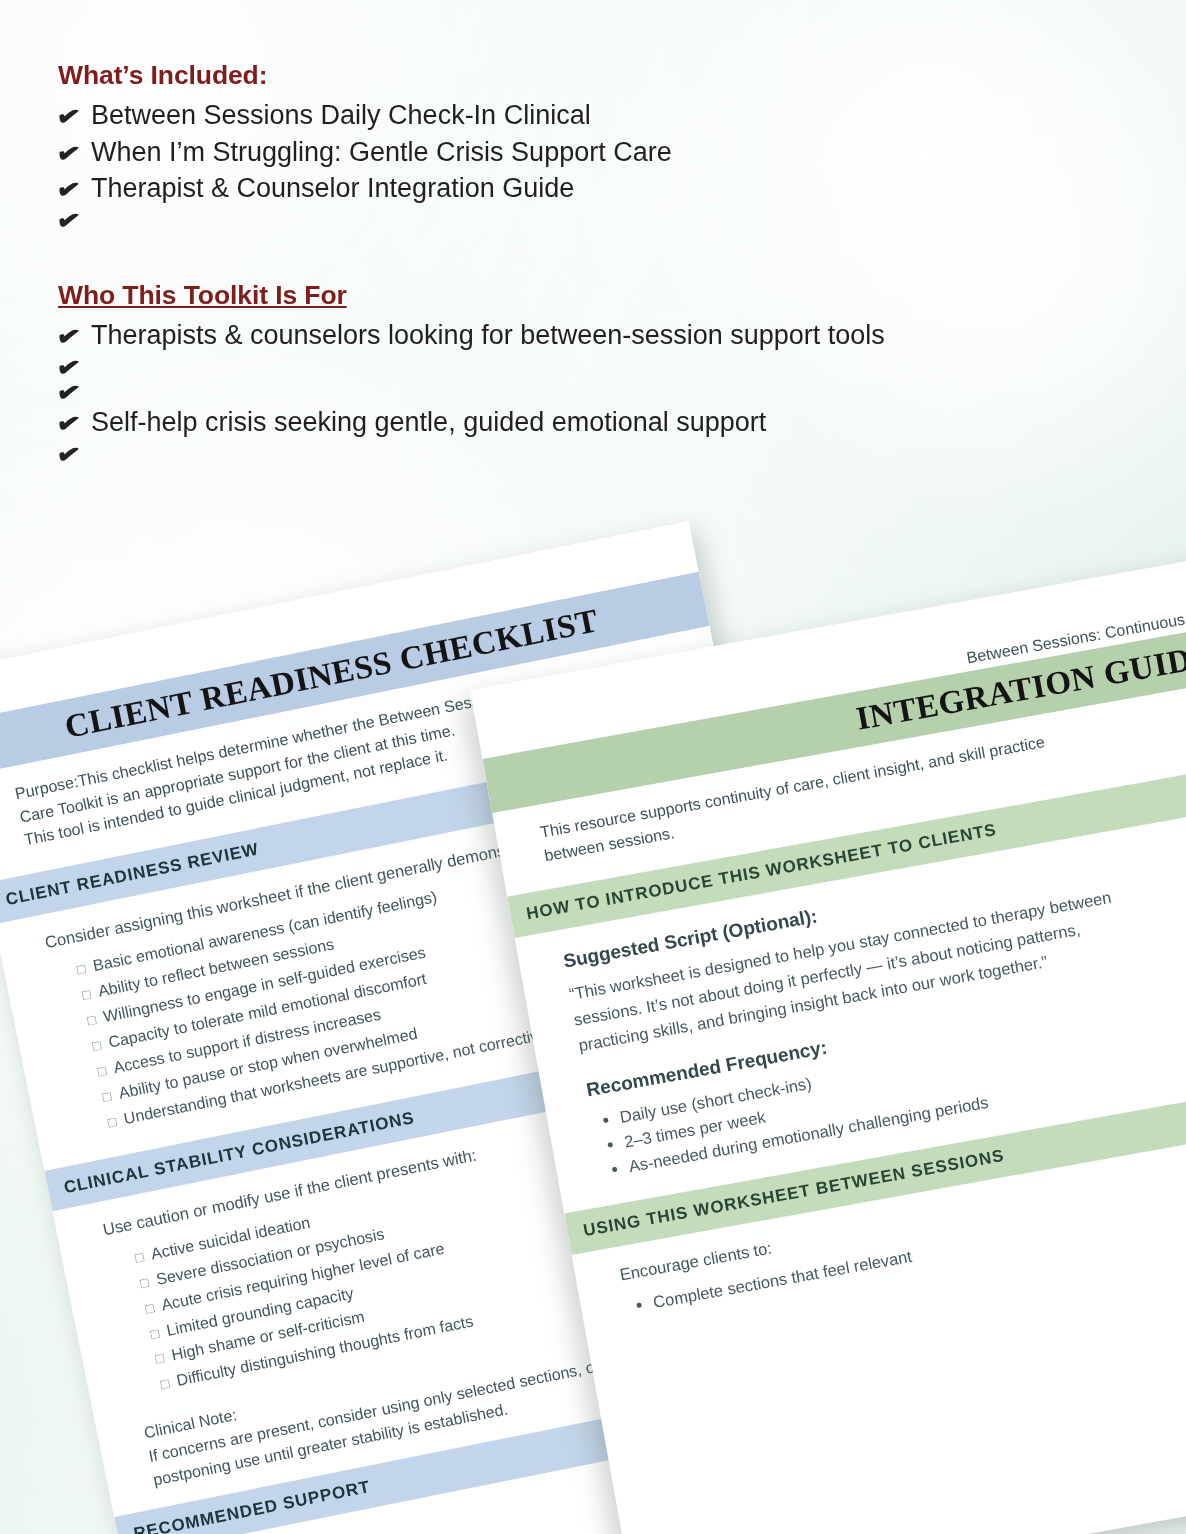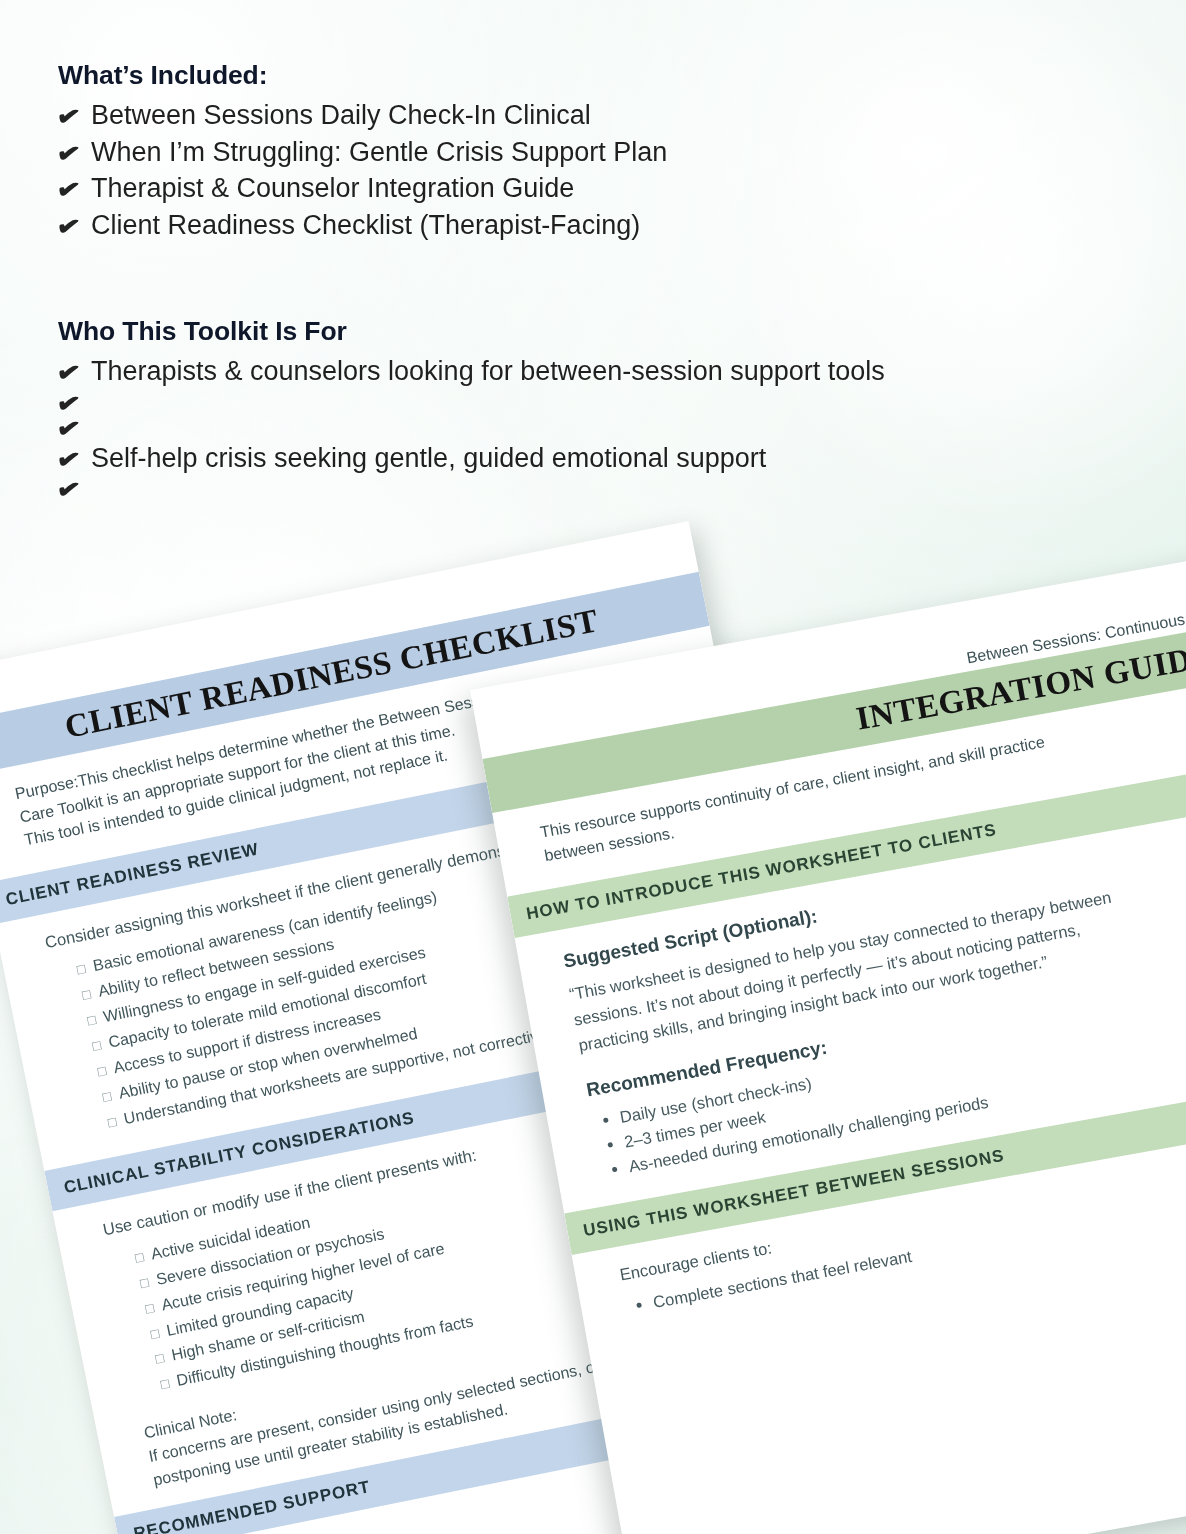--- a/index.html
+++ b/index.html
@@ -48,23 +48,23 @@
     left: 58px;
     top: 60px;
     width: 1090px;
     color: #1d1d1d;
   }
   .sec-heading {
     font-size: 26.5px;
     font-weight: bold;
     letter-spacing: -0.1px;
     margin: 0 0 6px 0;
-    color: #0f172a;
-  }
-  #who-heading { margin-top: 72px; }
+    color: #7f1d1d;
+  }
+  #who-heading { margin-top: 48px; text-decoration: underline; }
 
   ul.check-list {
     list-style: none;
     margin: 0;
     padding: 0;
   }
   ul.check-list li {
     display: flex;
     align-items: baseline;
     gap: 12px;
@@ -230,29 +230,28 @@
 <div id="copy-block">
 
   <h2 class="sec-heading">What’s Included:</h2>
   <ul class="check-list">
     <li>
       <span class="tick">✔</span>
       <span>Between Sessions Daily Check-In Clinical</span>
     </li>
     <li>
       <span class="tick">✔</span>
-      <span>When I’m Struggling: Gentle Crisis Support Plan</span>
+      <span>When I’m Struggling: Gentle Crisis Support Care</span>
     </li>
     <li>
       <span class="tick">✔</span>
       <span>Therapist &amp; Counselor Integration Guide</span>
     </li>
     <li>
       <span class="tick">✔</span>
-      <span>Client Readiness Checklist (Therapist-Facing)</span>
     </li>
   </ul>
 
   <h2 class="sec-heading" id="who-heading">Who This Toolkit Is For</h2>
   <ul class="check-list">
     <li>
       <span class="tick">✔</span>
       <span>Therapists &amp; counselors looking for between-session support tools</span>
     </li>
     <li>

